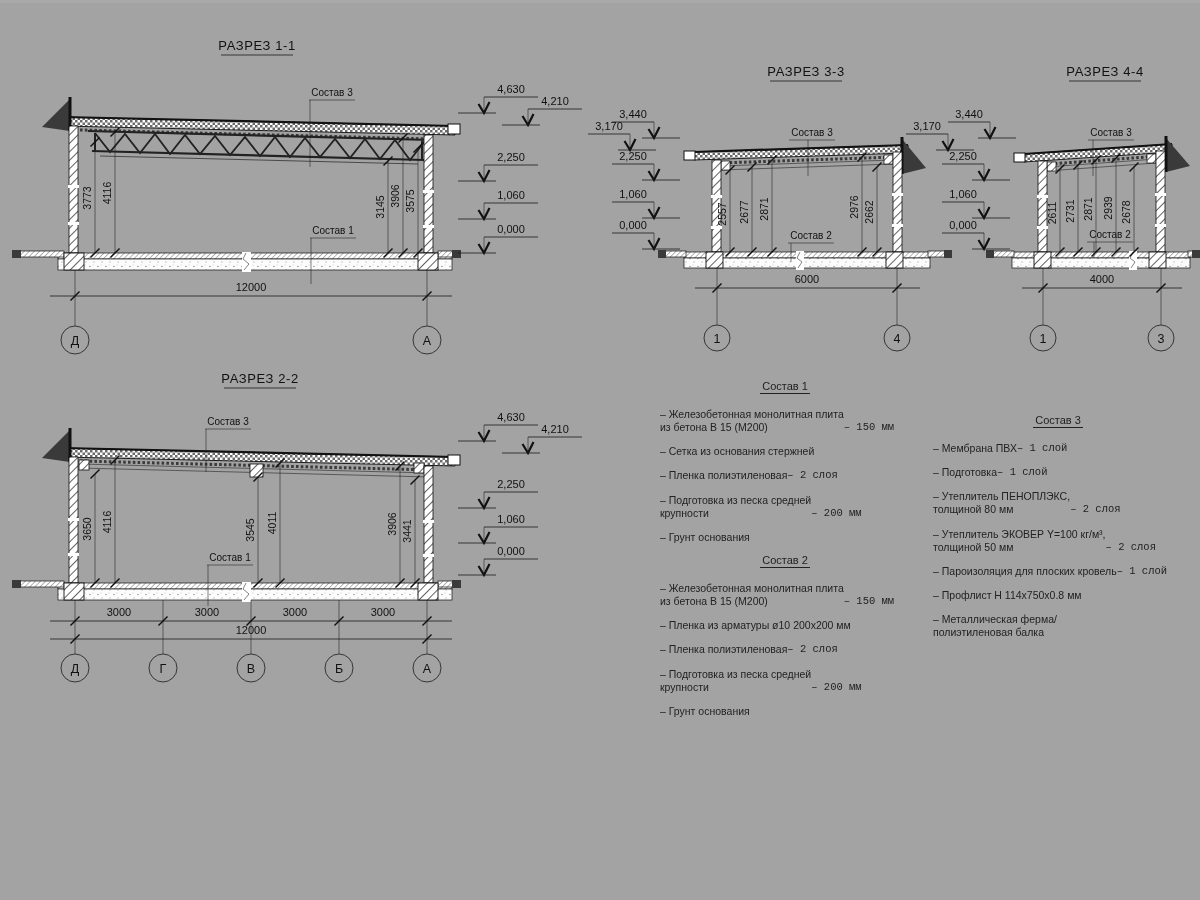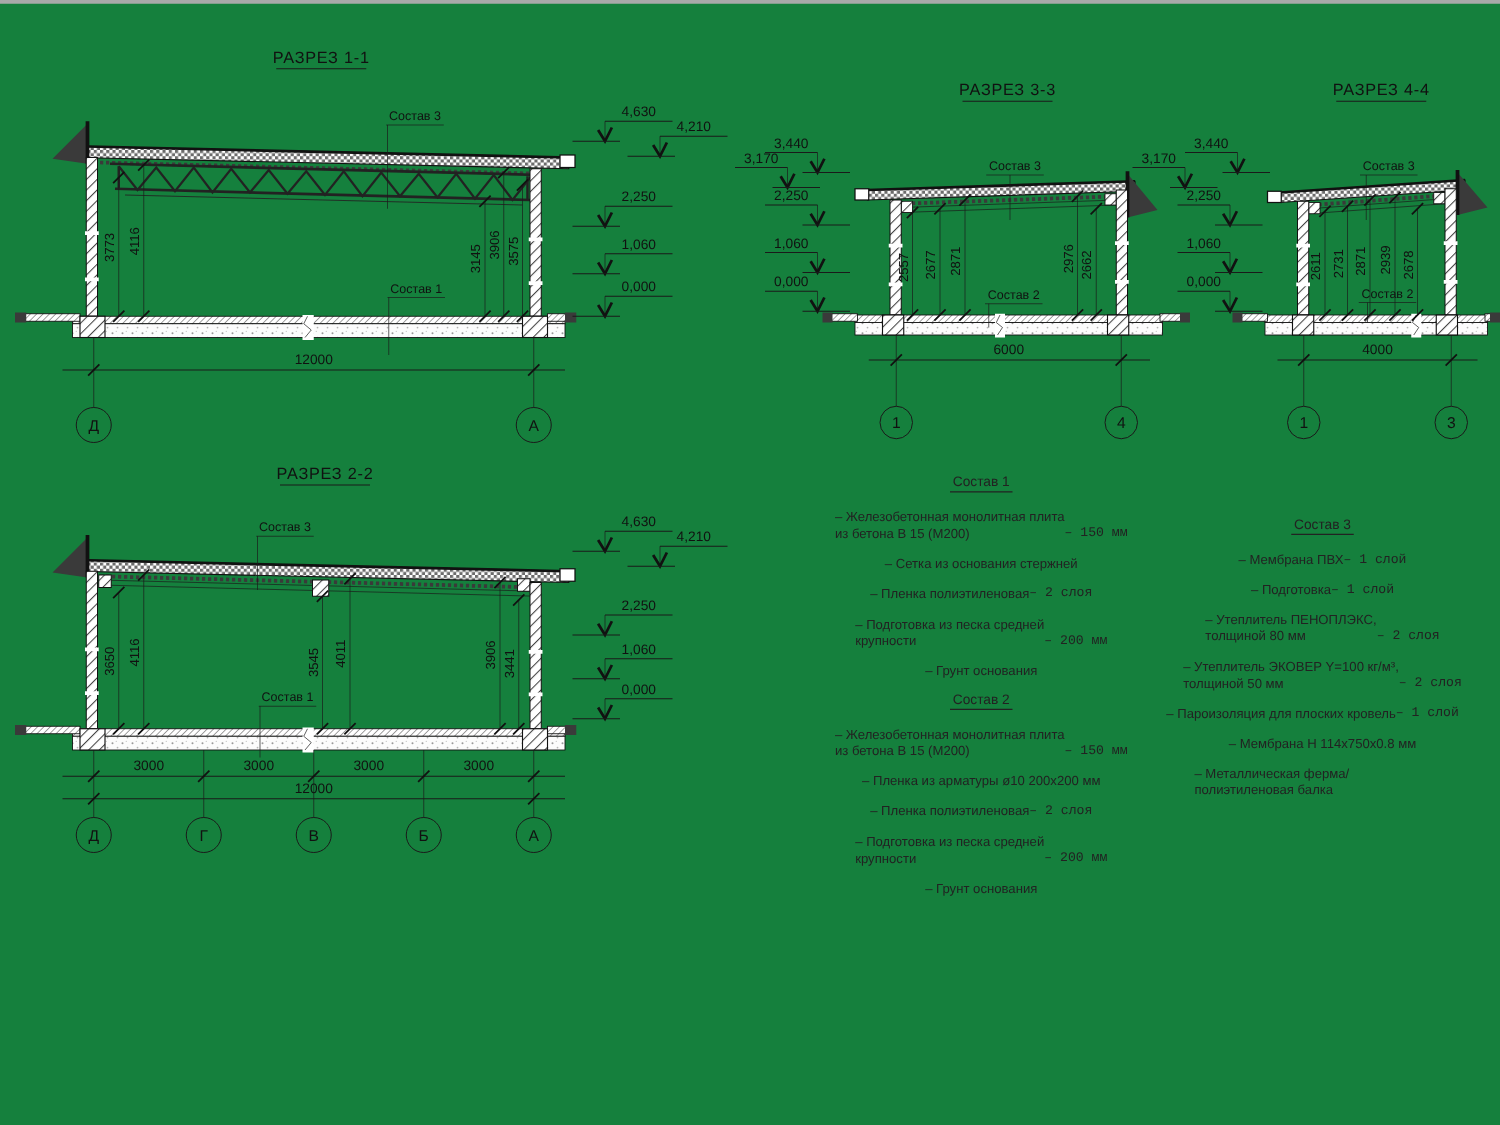--- a/index.html
+++ b/index.html
@@ -1,36 +1,36 @@
 <!DOCTYPE html>
 <html><head>
 <meta charset="utf-8">
 <style>
   html,body{margin:0;padding:0;background:#fff;}
-  #sheet{position:relative;width:1200px;height:900px;background:#15803d;overflow:hidden;
+  #sheet{position:relative;width:1200px;height:900px;background:#a3a3a3;overflow:hidden;
          font-family:"Liberation Sans",sans-serif;}
   #topbar{position:absolute;left:0;top:0;width:100%;height:3px;}
   svg{position:absolute;left:0;top:0;}
   svg text{font-family:"Liberation Sans",sans-serif;fill:#111;}
   .ln{stroke:#1a1a1a;stroke-width:.8;fill:none}
   .lt{stroke:#1a1a1a;stroke-width:.55;fill:none}
   .lb{stroke:#111;stroke-width:2.2;fill:none}
   .lb3{stroke:#111;stroke-width:3;fill:none}
   .tk{stroke:#111;stroke-width:1.4}
   .dash{stroke:#3a3a3a;stroke-width:3;stroke-dasharray:2.6,2.2;fill:none}
   .t13{font-size:13px;letter-spacing:.6px}
   .t11{font-size:11px}
   .t10{font-size:10px}
   .t105{font-size:10.5px}
   .t12{font-size:12.5px}
   .tm{text-anchor:middle}
   .comp{position:absolute;width:250px;color:#222;}
   .comp-title{text-align:center;font-size:11px;margin-bottom:16px;}
   .comp-title span{border-bottom:1px solid #222;padding:0 2px 1px 2px;}
-  .comp-item{display:flex;justify-content:center;align-items:flex-end;
+  .comp-item{display:flex;justify-content:flex-start;align-items:flex-end;
              margin-bottom:11px;font-size:10.5px;line-height:1.25;}
   .comp-item .t{white-space:pre-line;max-width:205px;}
   .comp-item .v{white-space:nowrap;font-family:Liberation Mono, monospace;}
   .comp-item.inline{justify-content:flex-start;}
   .comp-item.inline .t{max-width:none;margin-right:0;}
 </style>
 </head>
 <body>
 
 <div id="sheet">
@@ -598,21 +598,21 @@
   <div class="comp-item">
     <div class="t">– Утеплитель ЭКОВЕР Y=100 кг/м³,
 толщиной 50 мм</div>
     <div class="v">– 2 слоя</div>
   </div>
   <div class="comp-item inline">
     <div class="t">– Пароизоляция для плоских кровель</div>
     <div class="v">– 1 слой</div>
   </div>
   <div class="comp-item">
-    <div class="t">– Мембрана Н 114х750х0.8 мм</div>
+    <div class="t">– Профлист Н 114х750х0.8 мм</div>
     <div class="v"></div>
   </div>
   <div class="comp-item">
     <div class="t">– Металлическая ферма/ полиэтиленовая балка</div>
     <div class="v"></div>
   </div>
 </div>
 </div>
 
 </body></html>

